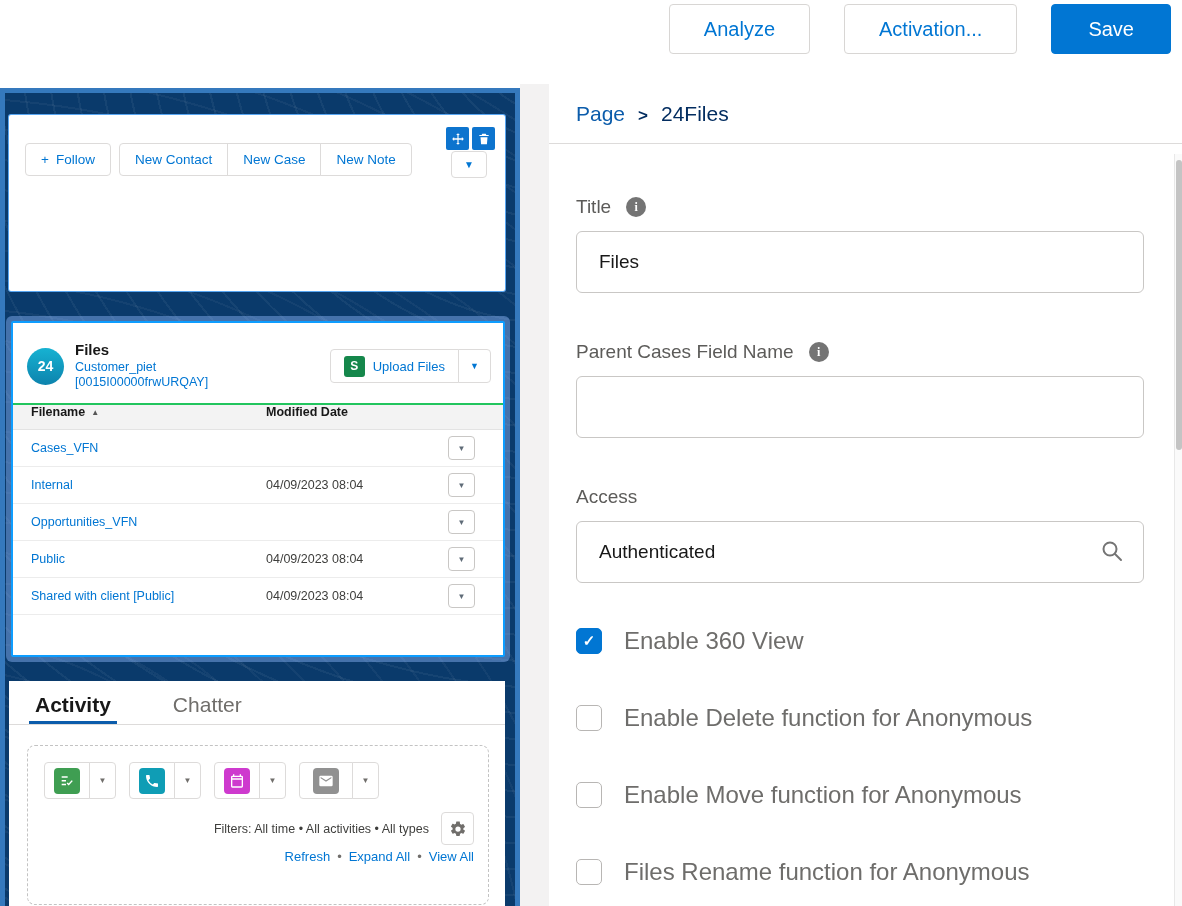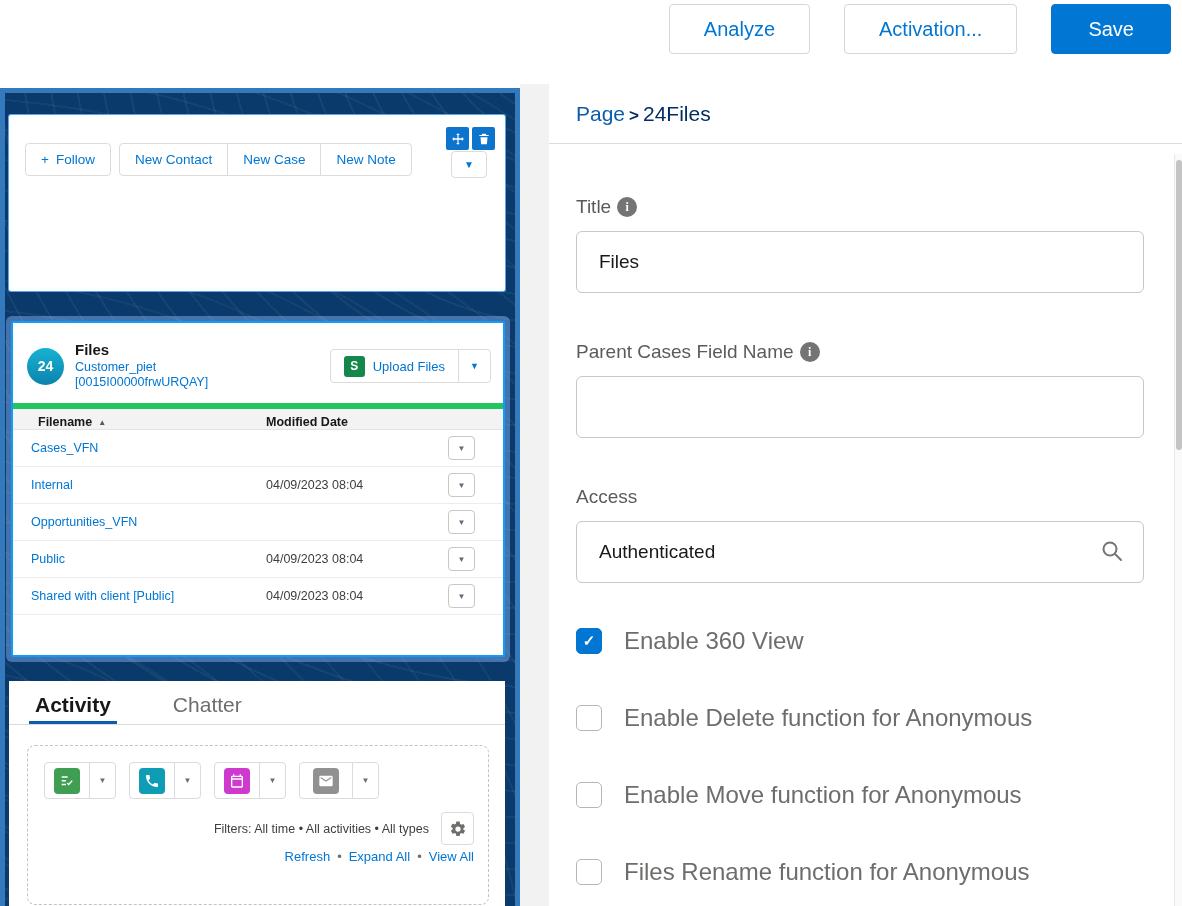--- a/index.html
+++ b/index.html
@@ -49,22 +49,22 @@
   .files-titles { margin-left:11px; line-height:1.25; }
   .files-title { font-size:15px; font-weight:bold; color:#181818; }
   .files-link { font-size:12.5px; color:#0176d3; cursor:pointer; }
   .upload-group { margin-left:auto; display:flex; align-items:flex-start; }
   .upload-btn { height:34px; background:#fff; border:1px solid #dddbda; border-radius:4px 0 0 4px;
                 display:flex; align-items:center; gap:8px; padding:0 13px; color:#0176d3; font-size:13px; cursor:pointer; font-family:inherit; }
   .sp-icon { width:21px; height:21px; border-radius:3px; background:#15874b; color:#fff; font-size:12px; font-weight:bold;
              display:flex; align-items:center; justify-content:center; }
   .upload-caret { width:33px; height:34px; margin-left:-1px; background:#fff; border:1px solid #dddbda;
                   border-radius:0 4px 4px 0; color:#0176d3; font-size:9px; cursor:pointer; }
-  .f-table-head { height:27px; background:#f3f3f3; border-top:6px solid #22c55e; border-bottom:1px solid #e3e3e3;
-                  display:flex; align-items:flex-end; font-size:12.5px; font-weight:bold; color:#181818;padding-left:7px; }
+  .f-table-head { height:27px; background:#f3f3f3; border-top:2px solid #22c55e; border-bottom:1px solid #e3e3e3;
+                  display:flex; align-items:flex-start; font-size:12.5px; font-weight:bold; color:#181818; }
   .col-name { flex:1; padding-left:18px; display:flex; align-items:center; gap:6px; }
   .col-date { width:182px; }
   .col-act  { width:55px; }
   .sort-arrow { font-size:8px; color:#555; }
   .f-row { height:37px; display:flex; align-items:center; border-bottom:1px solid #ececec; font-size:12.5px; }
   .f-row .col-name { color:#0176d3; cursor:pointer; }
   .f-row .col-date { color:#3e3e3c; }
   .row-caret { width:27px; height:24px; background:#fff; border:1px solid #c9c7c5; border-radius:4px;
                color:#5f6b77; font-size:8px; cursor:pointer; }
 
@@ -92,27 +92,27 @@
   .filters-text { font-size:12.5px; color:#3e3e3c; }
   .gear-btn { width:33px; height:33px; background:#fff; border:1px solid #dddbda; border-radius:4px;
               display:flex; align-items:center; justify-content:center; cursor:pointer; }
   .gear-btn svg { width:18px; height:18px; fill:#706e6b; }
   .links-row { margin-top:4px; display:flex; justify-content:flex-end; align-items:center; gap:7px; font-size:13px; padding-right:2px; }
   .a-link { color:#0176d3; cursor:pointer; }
   .dot { color:#706e6b; }
 
   
   .panel { position:absolute; left:549px; top:84px; width:633px; height:822px; background:#fff; }
-  .breadcrumb { padding:18px 4px 0 27px; display:flex; align-items:baseline; gap:4px; font-size:21px; }
+  .breadcrumb { padding:18px 4px 0 27px; display:flex; align-items:baseline; gap:13px; font-size:21px; }
   .bc-parent { color:#0b5cab; cursor:pointer; }
   .bc-sep { color:#032d60; font-size:17px; font-weight:bold; }
   .bc-current { color:#032d60; }
   .panel-divider { margin-top:17px; border-bottom:1px solid #dddbda; }
   .panel-body { padding:0 38px 0 27px; }
-  .field-label-row { display:flex; align-items:center; gap:6px; color:#5c5b59; font-size:19px; }
+  .field-label-row { display:flex; align-items:center; gap:15px; color:#5c5b59; font-size:19px; }
   .mt-title { margin-top:52px; }
   .mt-field { margin-top:48px; }
   .info-icon { width:20px; height:20px; border-radius:50%; background:#747474; color:#fff; font-size:12px; font-weight:bold;
                display:flex; align-items:center; justify-content:center; font-family:"Liberation Serif", serif; cursor:pointer; }
   .p-input { margin-top:13px; width:100%; height:62px; border:1px solid #c9c7c5; border-radius:6px;
              font-size:19px; color:#181818; padding:0 22px; font-family:inherit; background:#fff; }
   .input-wrap { position:relative; }
   .search-icon { position:absolute; right:20px; top:31px; width:24px; height:24px; cursor:pointer; }
   .cb-row { display:flex; align-items:center; gap:22px; cursor:pointer; }
   .cb-first { margin-top:44px; }

